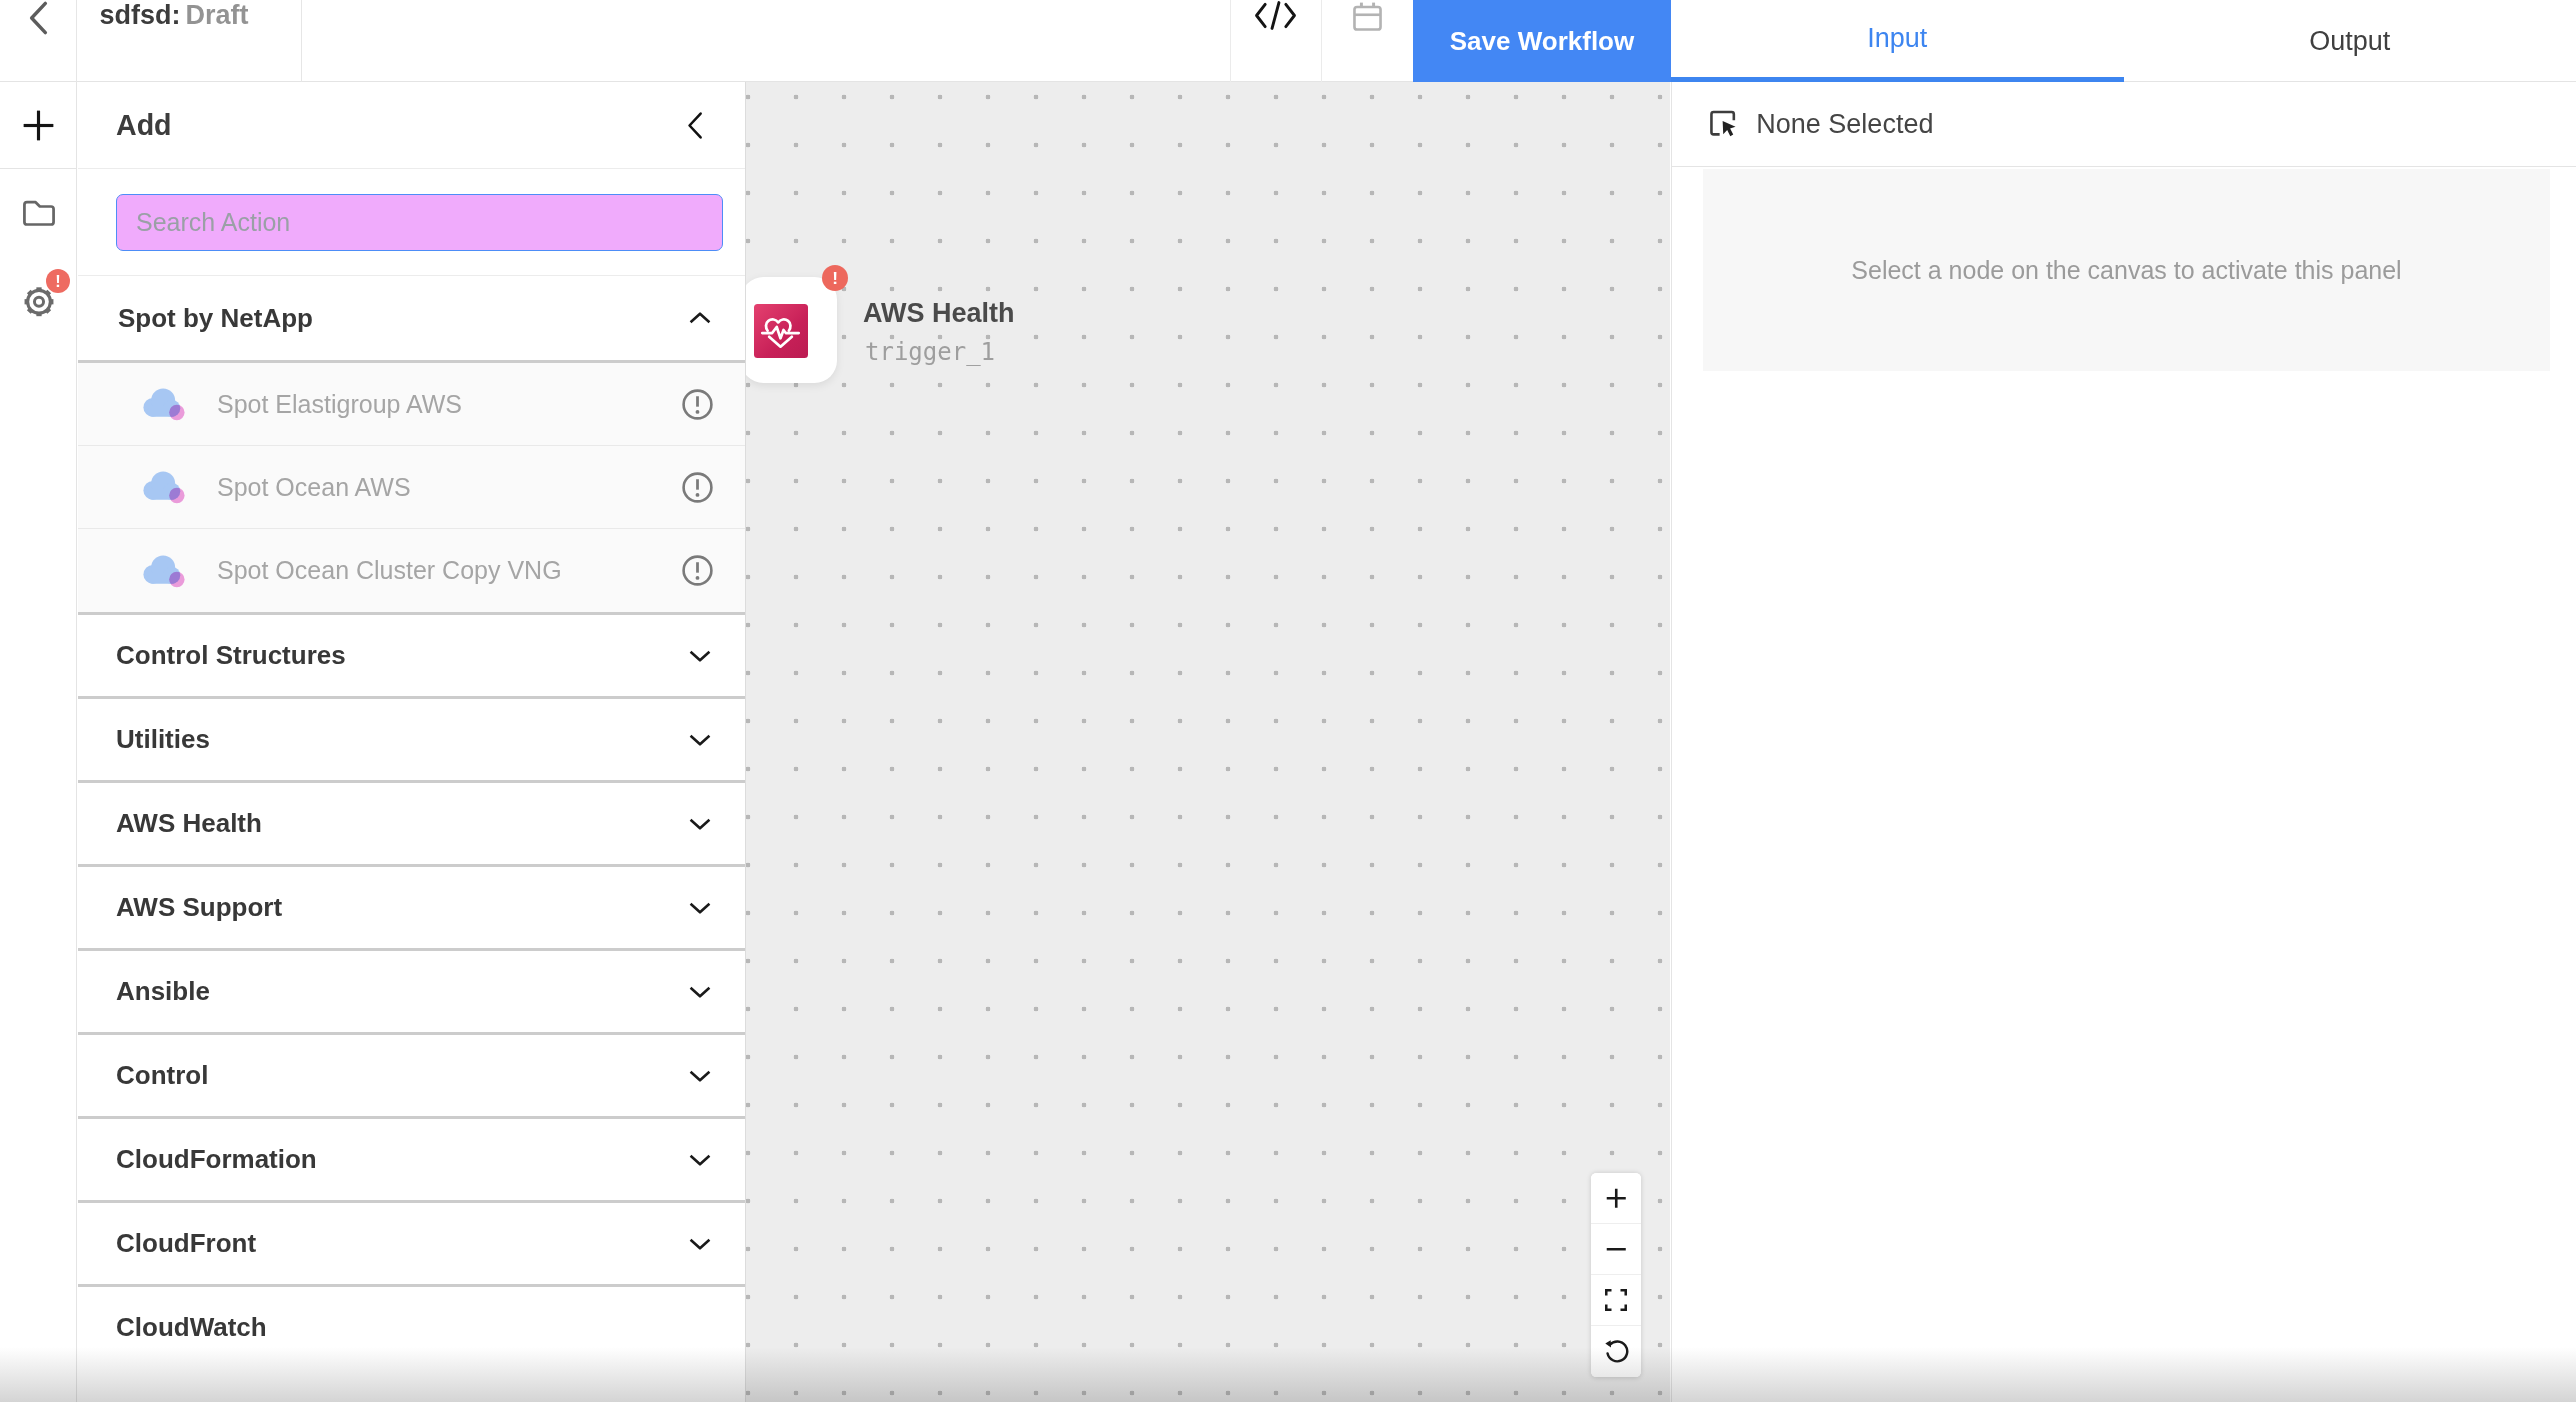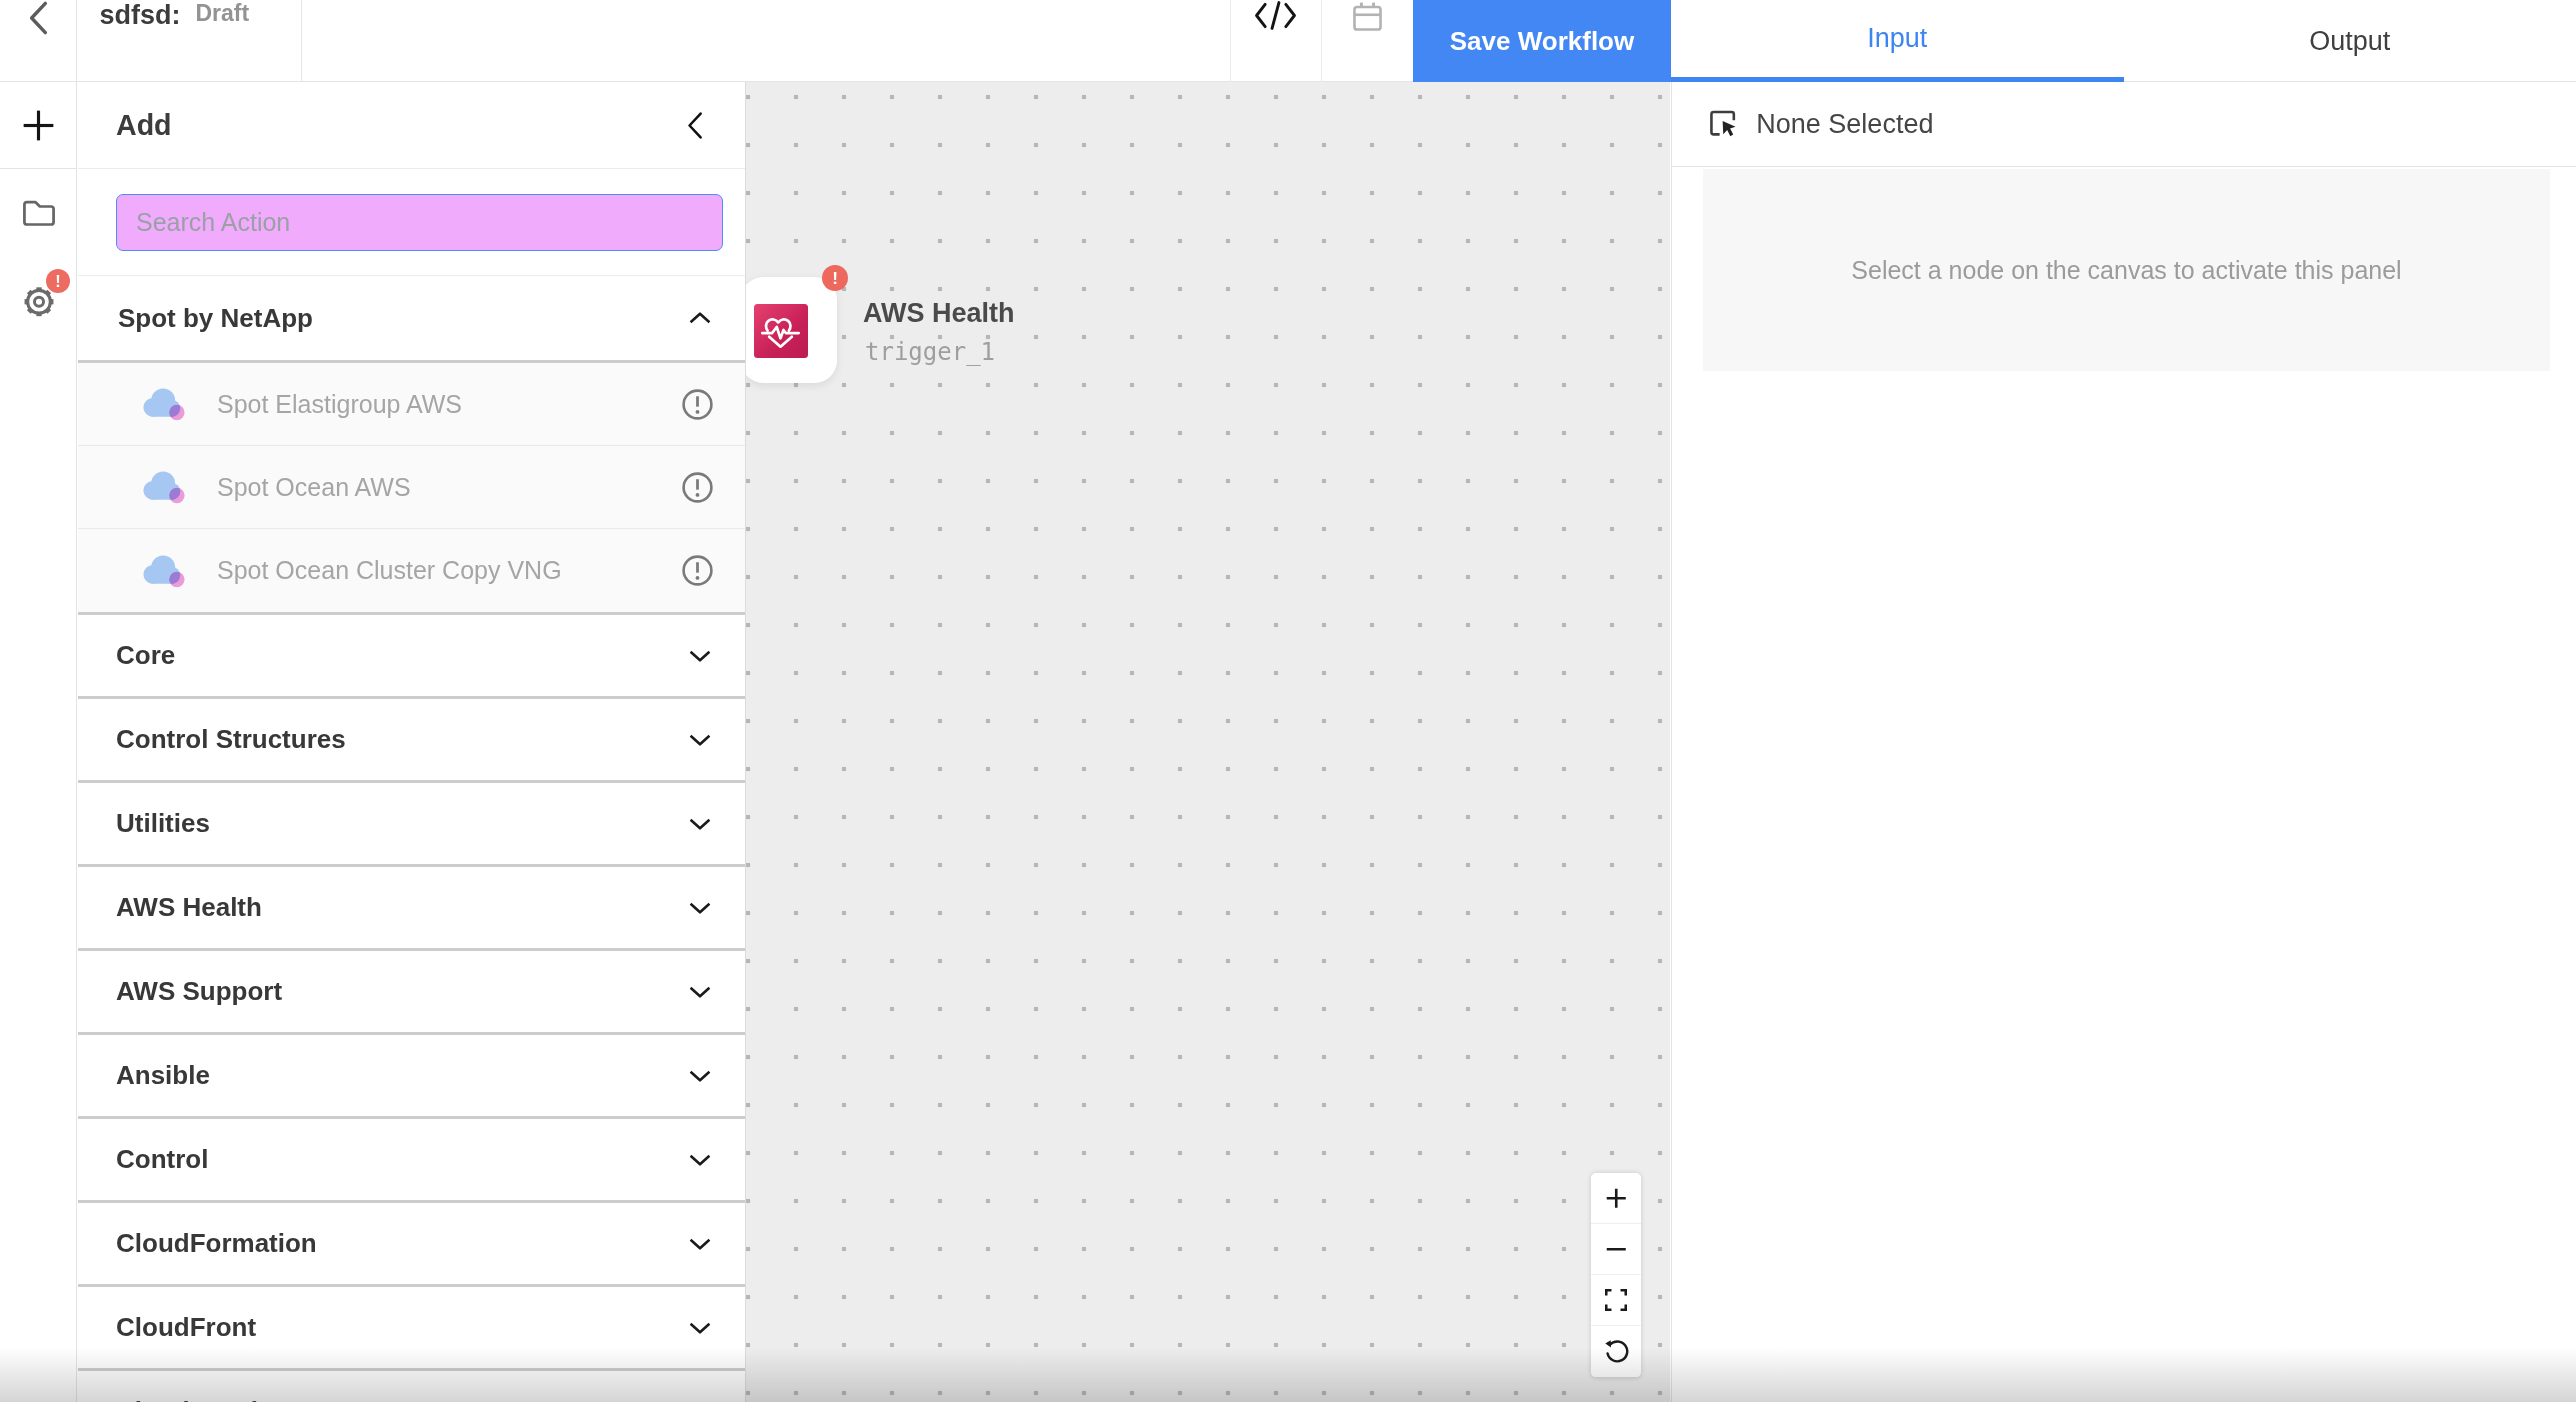--- a/index.html
+++ b/index.html
@@ -6,21 +6,21 @@
   html,body { width:2576px; height:1402px; overflow:hidden; background:#fff;
     font-family:"Liberation Sans", sans-serif; position:relative; }
 
   
   .header { position:absolute; left:0; top:0; width:2576px; height:82px; background:#fff;
     border-bottom:0.9px solid #e4e4e4; z-index:30; }
   .hcell { position:absolute; top:0; height:82px; display:flex; align-items:flex-start; }
   .back-cell { left:0; width:77px; justify-content:center; border-right:0.9px solid #e6e6e6; cursor:pointer; }
   .title-cell { left:77px; width:225px; border-right:0.9px solid #e6e6e6; padding-left:22.5px; }
   .wf-name { font-size:27px; font-weight:700; color:#3c3c3c; }
-  .wf-status { font-size:23px; font-weight:700; color:#939393; margin-left:15px; }
+  .wf-status { font-size:27px; font-weight:700; color:#939393; margin-left:5px; }
   .vdiv { position:absolute; top:0; width:0.9px; height:82px; background:#ebebeb; }
   .code-cell { left:1230px; width:91px; justify-content:center; cursor:pointer; }
   .cal-cell { left:1321px; width:92px; justify-content:center; cursor:pointer; }
   .save-btn { position:absolute; left:1413px; top:0; width:258px; height:82px; border:none;
     background:#4387F4; color:#fff; font-size:26px; font-weight:700; cursor:pointer;
     display:flex; align-items:center; justify-content:center; font-family:inherit; }
   .tabbar { position:absolute; left:1671px; top:0; width:905px; height:82px; display:flex; }
   .tab { flex:1; display:flex; align-items:center; justify-content:center; font-size:27px;
     color:#3f3f3f; cursor:pointer; height:82px; }
   .tab.active { color:#3D85F0; border-bottom:5.2px solid #3D85F0; }
@@ -262,28 +262,20 @@
         <svg width="33" height="33" viewBox="0 0 38 38">
           <circle cx="19" cy="19" r="16" fill="none" stroke="#7a7a7a" stroke-width="3"></circle>
           <line x1="19" y1="9.5" x2="19" y2="21.5" stroke="#7a7a7a" stroke-width="3.2"></line>
           <circle cx="19" cy="27.5" r="2.2" fill="#7a7a7a"></circle>
         </svg>
       </span>
     </div>
   </div>
 
   <div class="cat">
-    <span class="section-label">Core</span>
-    <span>
-        <svg width="24" height="14" viewBox="0 0 28 16">
-          <polyline points="3,3 14,13 25,3" fill="none" stroke="#1a1a1a" stroke-width="3" stroke-linejoin="round"></polyline>
-        </svg>
-      </span>
-  </div>
-  <div class="cat">
     <span class="section-label">Control Structures</span>
     <span>
         <svg width="24" height="14" viewBox="0 0 28 16">
           <polyline points="3,3 14,13 25,3" fill="none" stroke="#1a1a1a" stroke-width="3" stroke-linejoin="round"></polyline>
         </svg>
       </span>
   </div>
   <div class="cat">
     <span class="section-label">Utilities</span>
     <span>

